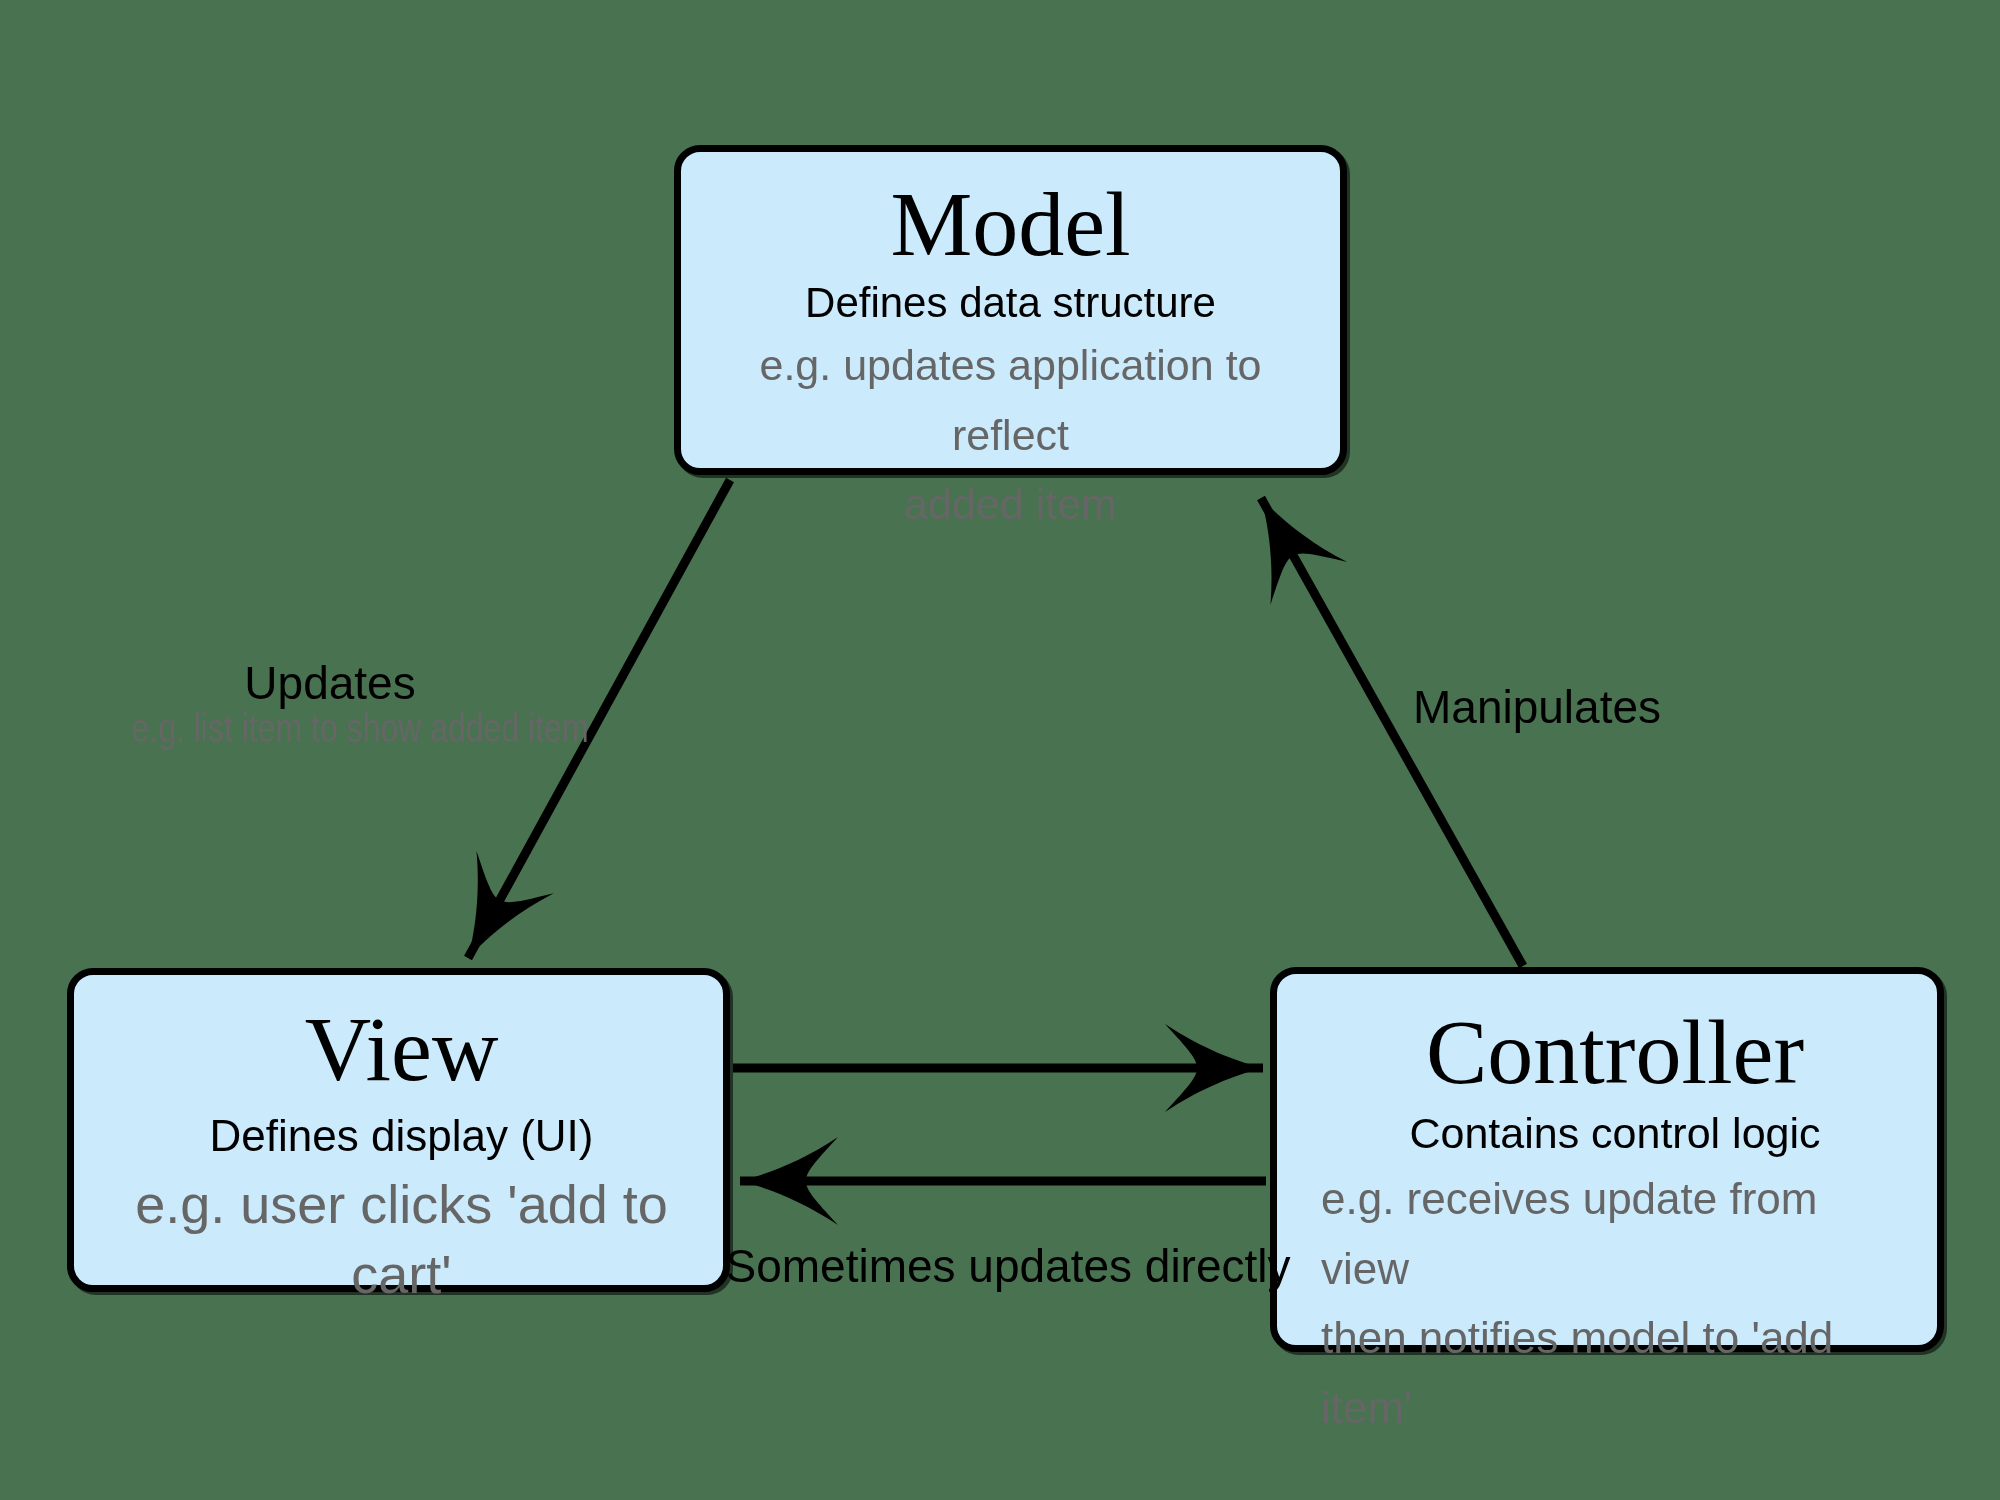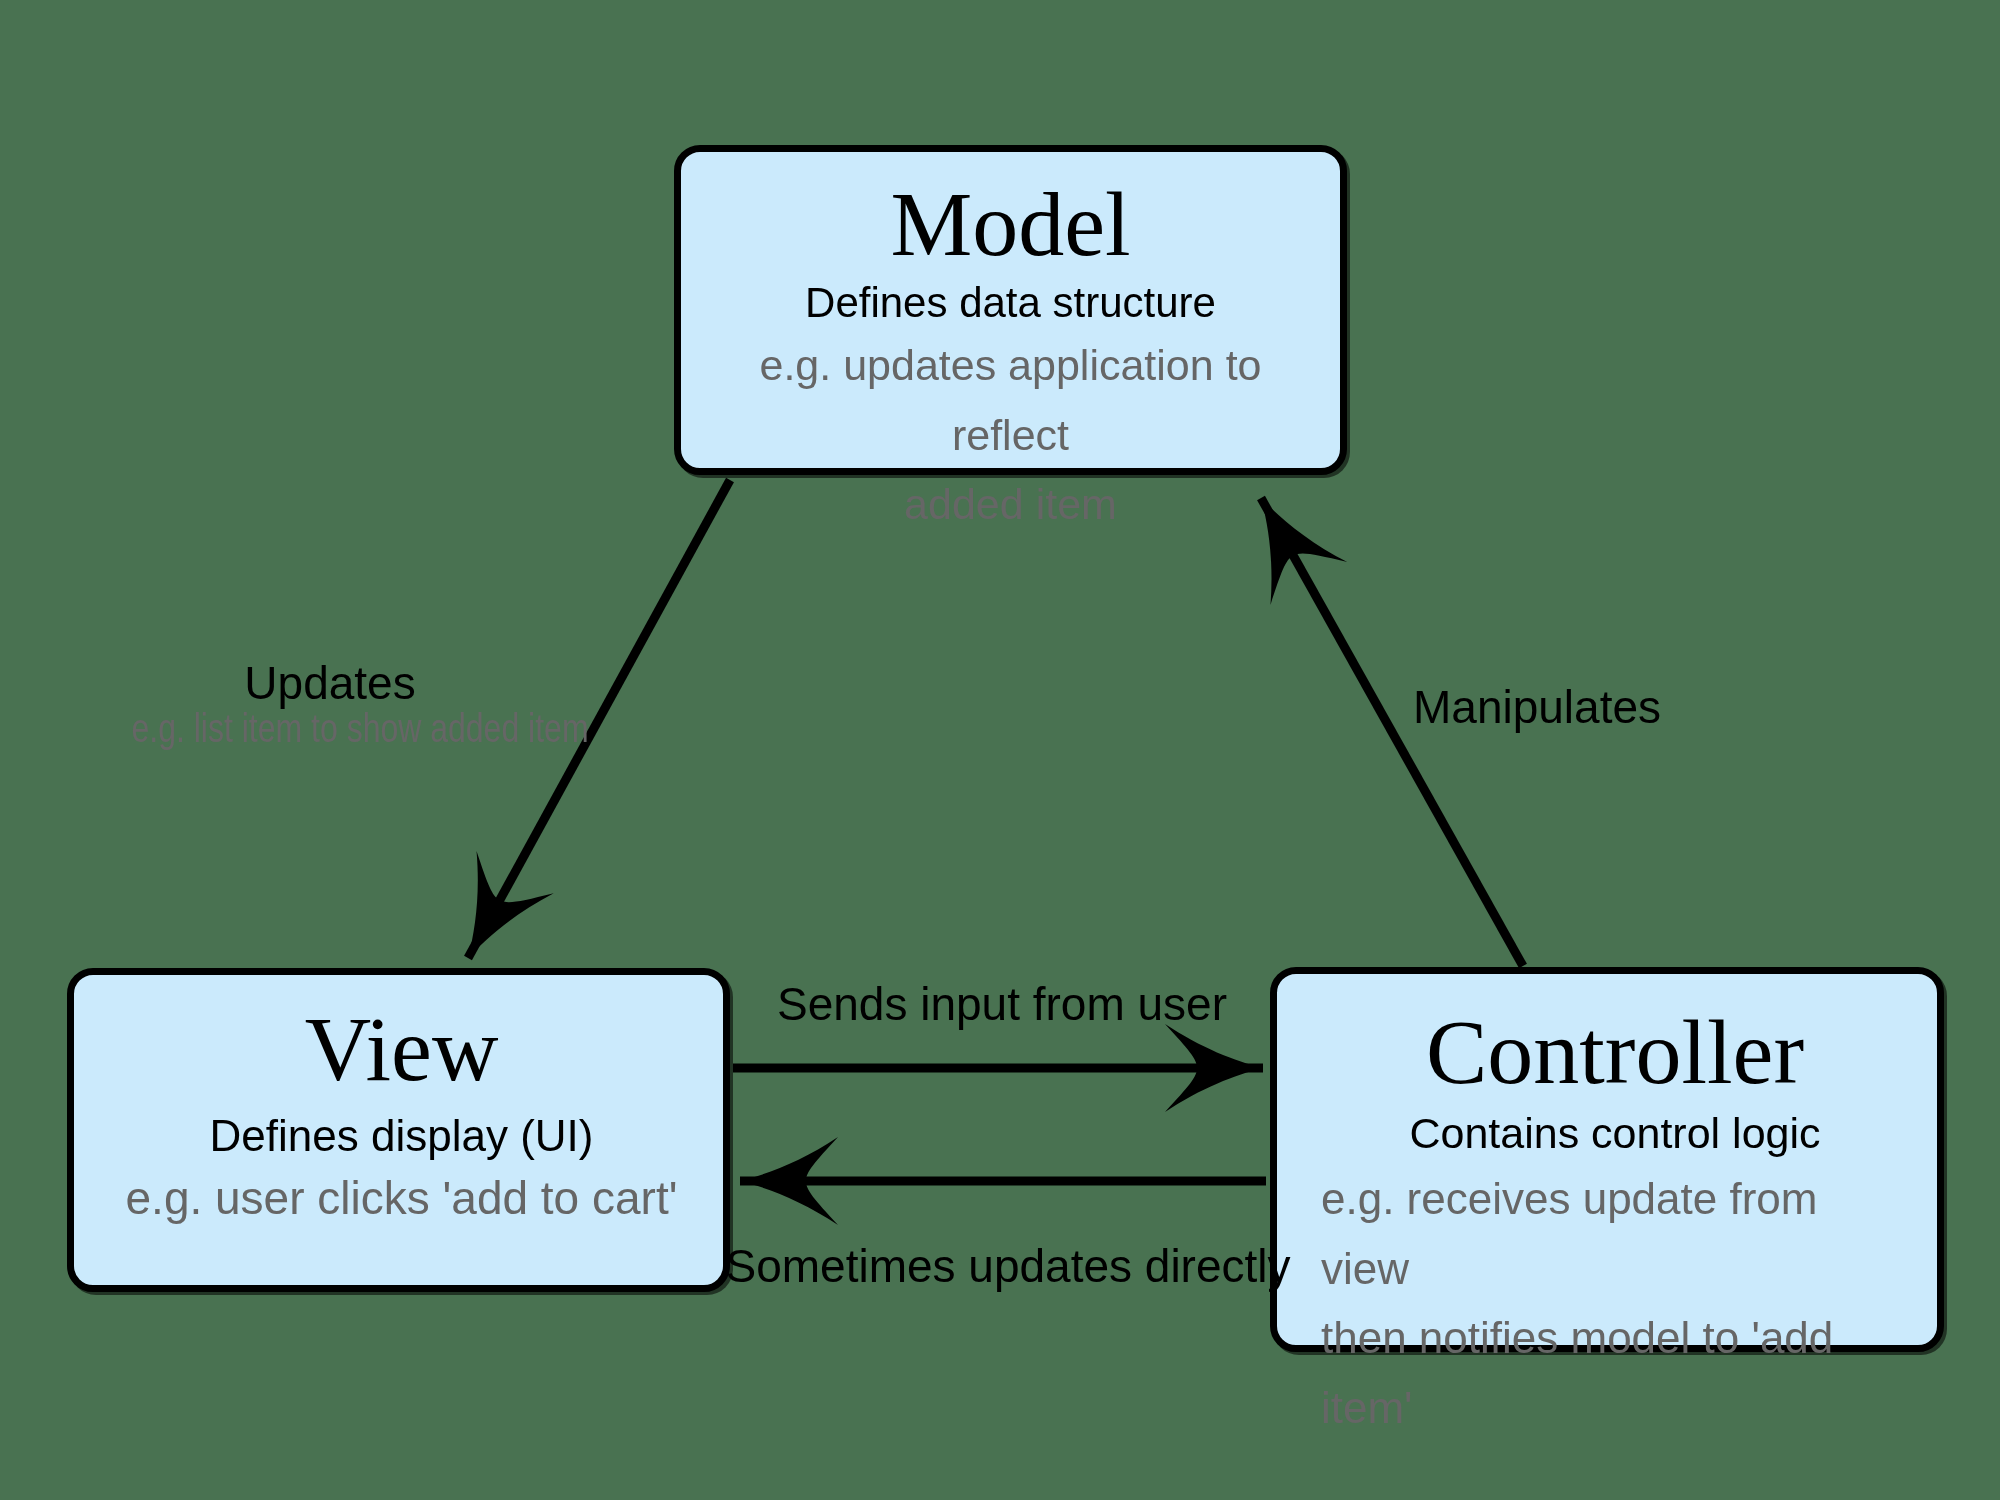--- a/index.html
+++ b/index.html
@@ -46,21 +46,21 @@
   }
   .node .example{
     font-size:43px;
     line-height:1.62;
     margin-top:4px;
     color:var(--color-text_secondary);
     white-space:pre-line;
   }
   .node-model .example{text-align:center;}
   .node-view .subtitle{margin-top:13px;font-size:44px;}
-  .node-view .example{font-size:46px;margin-top:8px;line-height:1.3;}
+  .node-view .example{font-size:54px;margin-top:8px;line-height:1.3;}
   .node-controller .subtitle{margin-top:8px;font-size:43px;}
   .node-controller .example{text-align:left;font-size:44px;line-height:1.58;margin-top:6px;}
 
   .edge-label{
     position:absolute;
     font-size:46px;
     color:var(--color-text_primary);
     white-space:nowrap;
     transform:translateX(-50%);
   }
@@ -115,16 +115,15 @@
   <div class="node node-controller">
     <div class="title">Controller</div>
     <div class="subtitle">Contains control logic</div>
     <div class="example">e.g. receives update from view
 then notifies model to 'add item'</div>
   </div>
 
   <div class="edge-label lbl-updates">Updates</div>
   <div class="edge-sublabel lbl-updates-sub">e.g. list item to show added item</div>
   <div class="edge-label lbl-manipulates">Manipulates</div>
-  <div class="edge-label lbl-sends">Sends input from user</div>
   <div class="edge-label lbl-sometimes">Sometimes updates directly</div>
 
 </div>
 
 </body></html>

